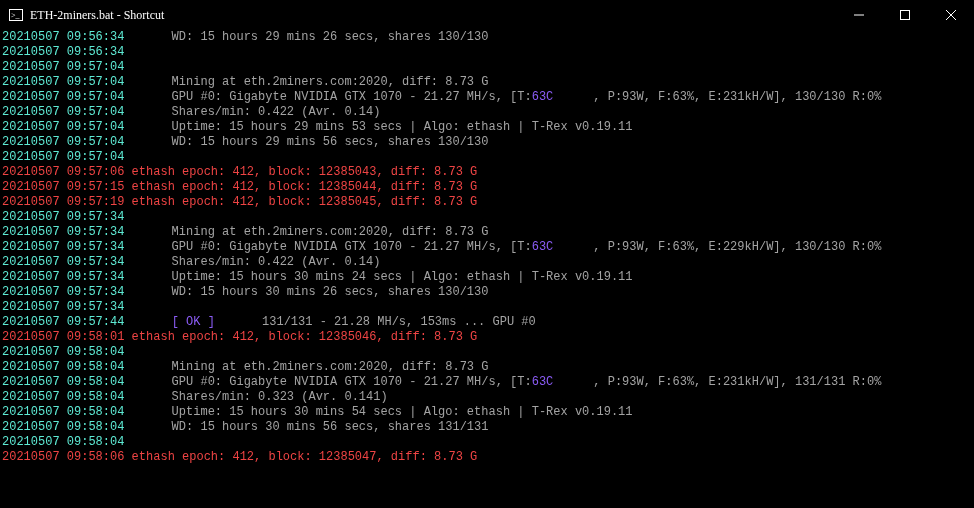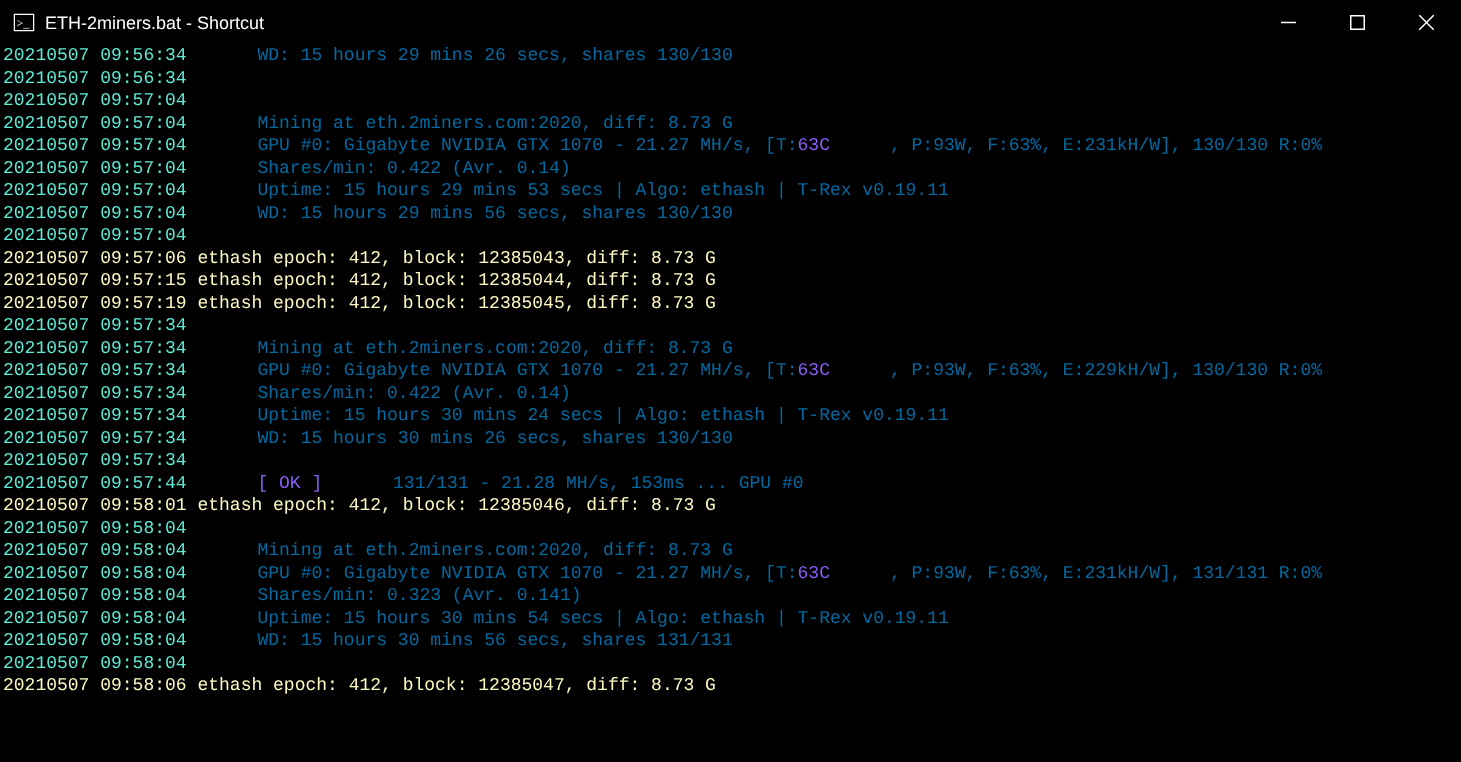--- a/index.html
+++ b/index.html
@@ -23,40 +23,40 @@
   }
   .titlebar-icon {
     width: 16px;
     height: 16px;
     margin-left: 8px;
     margin-right: 6px;
     display: inline-flex;
     align-items: center;
     justify-content: center;
   }
-  .titlebar-title { flex: 1; }
+  .titlebar-title { flex: 1; font-family: Liberation Serif, serif; }
   .win-btn {
     width: 46px;
     height: 30px;
     display: flex;
     align-items: center;
     justify-content: center;
     color: #fff;
     cursor: pointer;
   }
   .terminal {
     padding: 0 2px;
     color: #fff;
     white-space: pre;
   }
   .line { display: block; }
   .ts { color: #5eead4; }
-  .cyan { color: #fef9c3; }
+  .cyan { color: #ef4444; }
   .green { color: #8b5cf6; }
-  .white { color: #0369a1; padding-left: 40px; }
+  .white { color: #a3a3a3; padding-left: 40px; }
 </style>
 </head>
 <body>
 
 <div class="titlebar">
   <span class="titlebar-icon">
     <svg width="14" height="12" viewBox="0 0 14 12">
       <rect x="0.5" y="0.5" width="13" height="11" fill="none" stroke="#fff" stroke-width="1"></rect>
       <text x="2" y="9" font-size="8" fill="#fff" font-family="Consolas">&gt;_</text>
     </svg>

